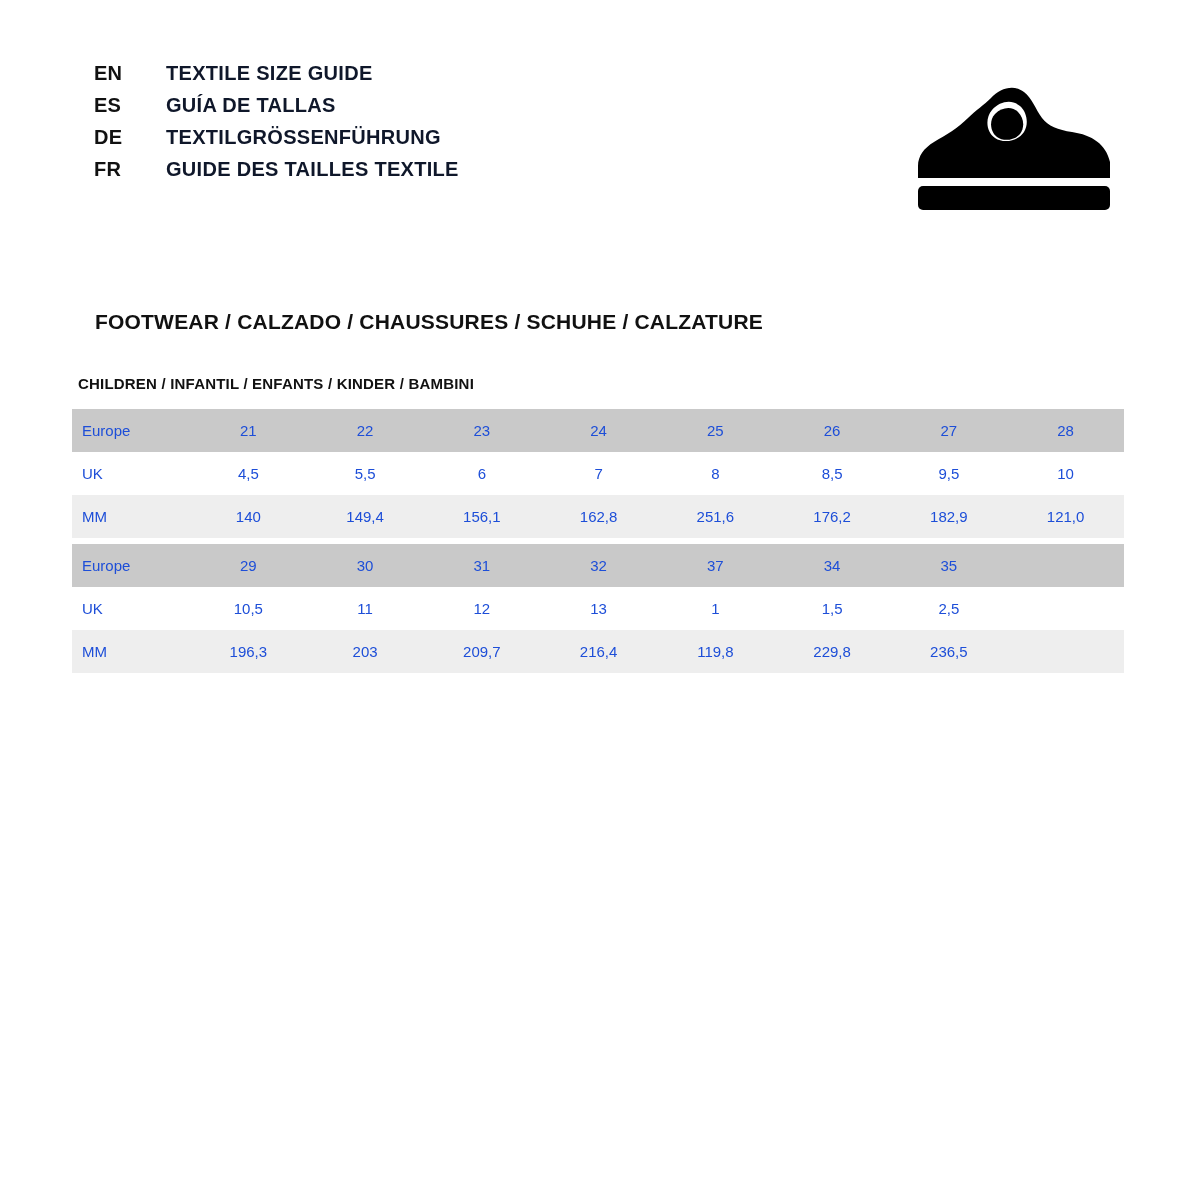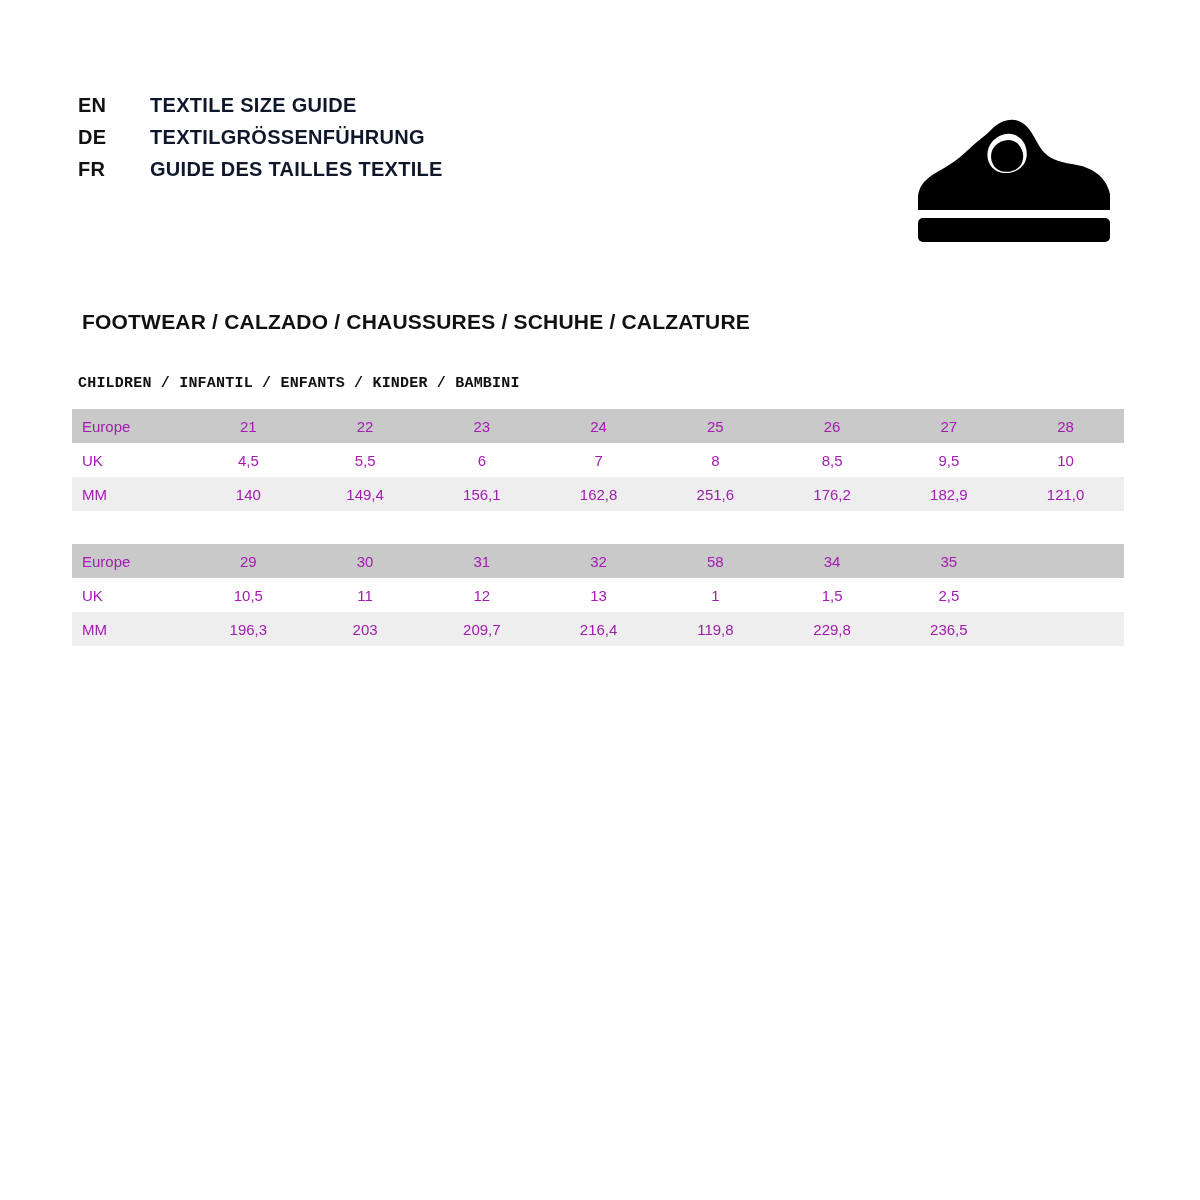--- a/index.html
+++ b/index.html
@@ -13,26 +13,25 @@
     font-family: "Liberation Sans", sans-serif;
     color: #1a1a1a;
     position: relative;
     overflow: hidden;
   }
 
   
   .header {
     position: absolute;
     top: 62px;
-    left: 78px;
+    left: 94px;
     right: 70px;
     display: flex;
     align-items: flex-start;
     justify-content: space-between;
-    margin-top: 32px;
   }
   .lang-list {
     display: block;
   }
   .lang-row {
     display: flex;
     align-items: baseline;
     height: 32px;
   }
   .lang-code {
@@ -59,53 +58,52 @@
   .shoe-icon svg {
     display: block;
     width: 100%;
     height: 100%;
   }
 
   
   .section-title {
     position: absolute;
     top: 310px;
-    left: 82px;
+    left: 95px;
     font-size: 21px;
     font-weight: 700;
     letter-spacing: 0.2px;
     color: #111;
   }
   .sub-title {
     position: absolute;
     top: 375px;
     left: 78px;
     font-size: 15px;
     font-weight: 700;
     letter-spacing: 0.2px;
     color: #111;
-    font-family: Liberation Mono, monospace;
   }
 
   
   .size-table {
     position: absolute;
     left: 72px;
     width: 1052px;
     border-collapse: collapse;
     table-layout: fixed;
   }
   .size-table.first { top: 409px; }
   .size-table.second { top: 544px; }
 
   .size-table td {
-    height: 34px;
+    height: 43px;
     font-size: 15px;
     text-align: center;
-    color: #a21caf;
+    color: #1d4ed8;
     padding: 0;
     border: none;
     margin-top: 32px;
   }
   .size-table td.rowlabel {
     text-align: left;
     padding-left: 10px;
     width: 108px;
   }
   .size-table tr.shade-dark td { background: #c9c9c9; }
@@ -114,20 +112,24 @@
 </style>
 </head>
 <body>
 
 <div class="header">
 
   <div class="lang-list">
     <div class="lang-row">
       <span class="lang-code">EN</span>
       <span class="lang-text">TEXTILE SIZE GUIDE</span>
+    </div>
+    <div class="lang-row">
+      <span class="lang-code">ES</span>
+      <span class="lang-text">GUÍA DE TALLAS</span>
     </div>
     <div class="lang-row">
       <span class="lang-code">DE</span>
       <span class="lang-text">TEXTILGRÖSSENFÜHRUNG</span>
     </div>
     <div class="lang-row">
       <span class="lang-code">FR</span>
       <span class="lang-text">GUIDE DES TAILLES TEXTILE</span>
     </div>
   </div>
@@ -184,21 +186,21 @@
 </table>
 
 <table class="size-table second">
   <tbody>
     <tr class="shade-dark">
       <td class="rowlabel">Europe</td>
       <td>29</td>
       <td>30</td>
       <td>31</td>
       <td>32</td>
-      <td>58</td>
+      <td>37</td>
       <td>34</td>
       <td>35</td>
       <td></td>
     </tr>
     <tr class="shade-light">
       <td class="rowlabel">UK</td>
       <td>10,5</td>
       <td>11</td>
       <td>12</td>
       <td>13</td>

